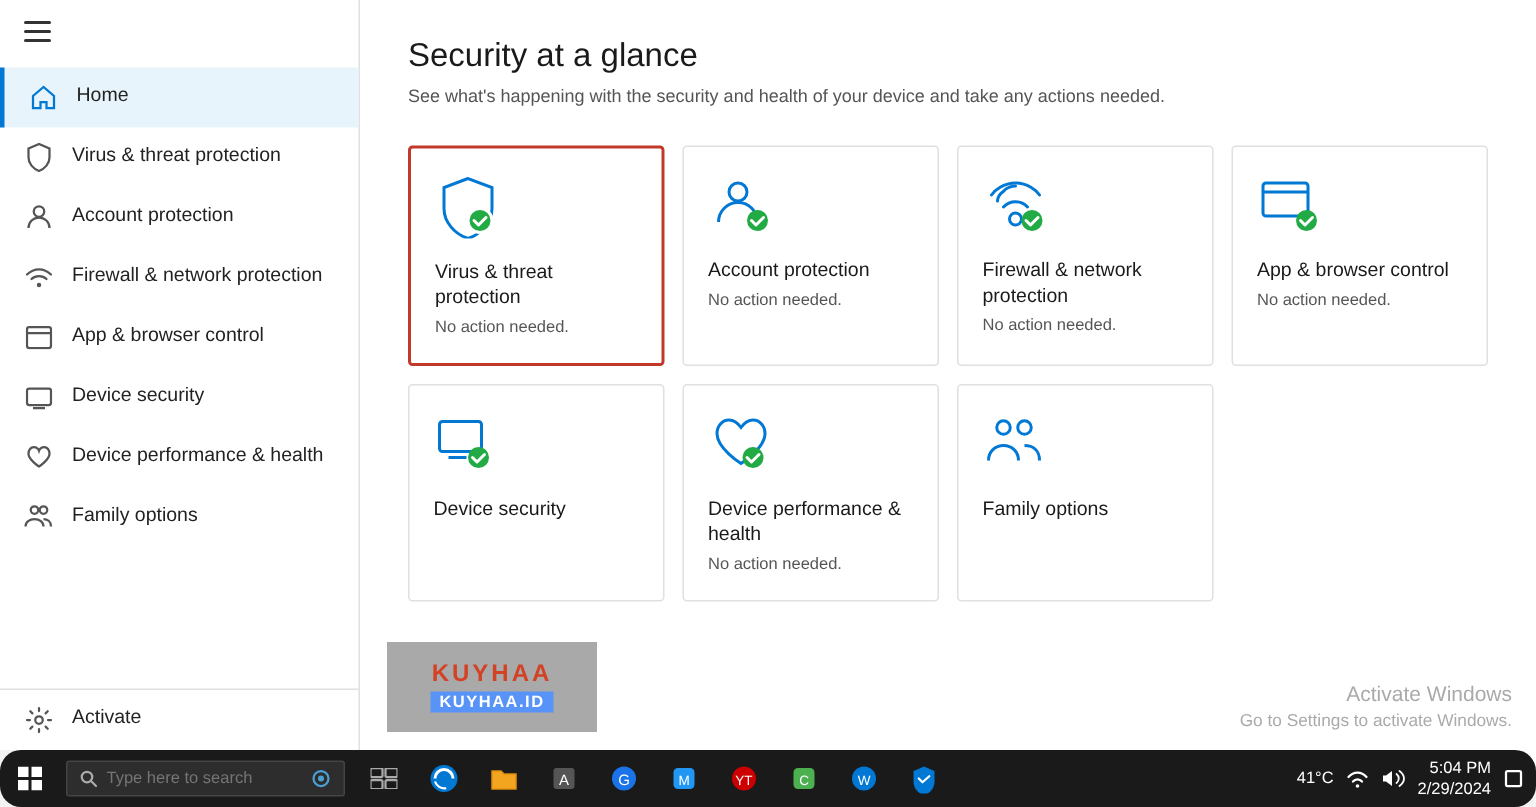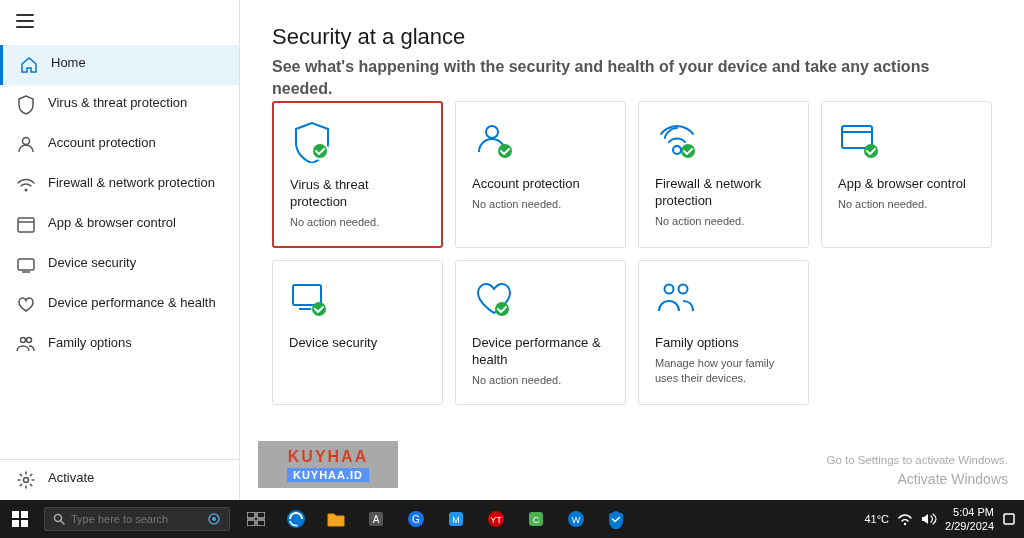--- a/index.html
+++ b/index.html
@@ -72,24 +72,24 @@
     }
 
     .page-title {
       font-size: 22px;
       font-weight: 300;
       color: #1a1a1a;
       margin-bottom: 6px;
     }
 
     .page-subtitle {
-      font-size: 16px;
+      font-size: 12px;
       color: #555;
+      margin-bottom: 24px;
       line-height: 1.4;
-      font-weight: bold;
     }
 
     .cards-grid {
       display: grid;
       grid-template-columns: repeat(4, 1fr);
       gap: 12px;
     }
 
     .card {
       border: 1px solid #e0e0e0;
@@ -126,20 +126,21 @@
     .taskbar {
       position: absolute;
       bottom: 0;
       left: 0;
       right: 0;
       height: 38px;
       background: #1a1a1a;
       display: flex;
       align-items: center;
       z-index: 20;
+      border-radius: 14px;
     }
 
     .taskbar-start {
       width: 40px;
       height: 38px;
       display: flex;
       align-items: center;
       justify-content: center;
       color: #fff;
       font-size: 16px;
@@ -208,21 +209,21 @@
       text-align: right;
       line-height: 1.5;
     }
 
     
     .logo-overlay {
       position: absolute;
       bottom: 50px;
       left: 258px;
       width: 140px;
-      height: 47px;
+      height: 60px;
       background: #9b9b9b;
       display: flex;
       flex-direction: column;
       align-items: center;
       justify-content: center;
       opacity: 0.85;
     }
 
     .logo-top {
       color: #cc2200;
@@ -434,29 +435,28 @@
     <div class="card">
       <div class="card-icon">
         <svg width="44" height="44" viewBox="0 0 44 44" fill="none">
           <circle cx="14" cy="12" r="4.5" stroke="#0078d4" stroke-width="2" fill="none"></circle>
           <circle cx="28" cy="12" r="4.5" stroke="#0078d4" stroke-width="2" fill="none"></circle>
           <path d="M4 34c0-6 4.5-10 10-10s10 4 10 10" stroke="#0078d4" stroke-width="2" fill="none"></path>
           <path d="M28 24c5.5 0 10 3 10 10" stroke="#0078d4" stroke-width="2" fill="none"></path>
         </svg>
       </div>
       <div class="card-title">Family options</div>
-      <div class="card-status">Manage how your family uses their devices.</div>
     </div>
 
   </div>
 </div>
 
 <div class="activate-watermark">
+  <div style="font-size:14px; color:#aaa;">Activate Windows</div>
   <div style="color:#aaa;">Go to Settings to activate Windows.</div>
-  <div style="font-size:14px; color:#aaa;">Activate Windows</div>
 </div>
 
 <div class="logo-overlay">
   <div class="logo-top">
     <span style="color:#cc2200; font-size:16px; font-weight:900; letter-spacing:2px;">KUYHAA</span>
   </div>
   <div class="logo-bottom">
     <span>KUYHAA.ID</span>
   </div>
 </div>

